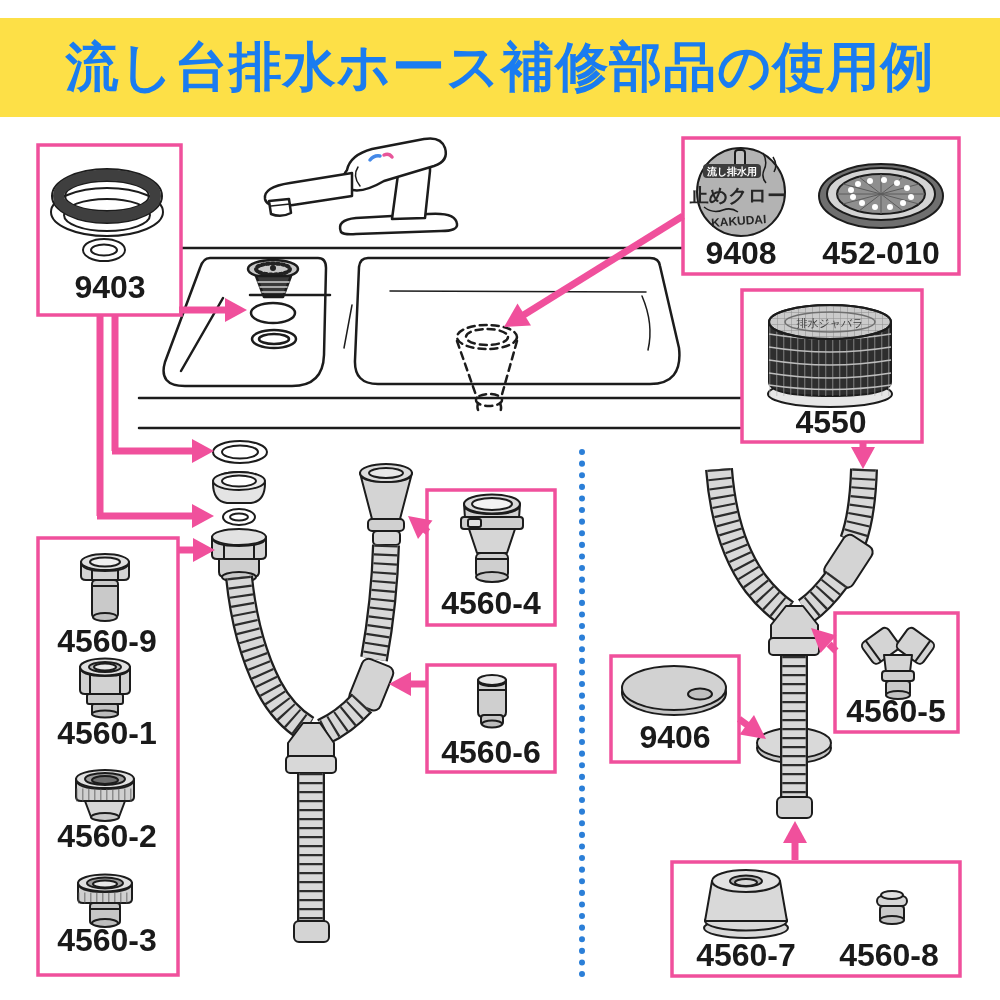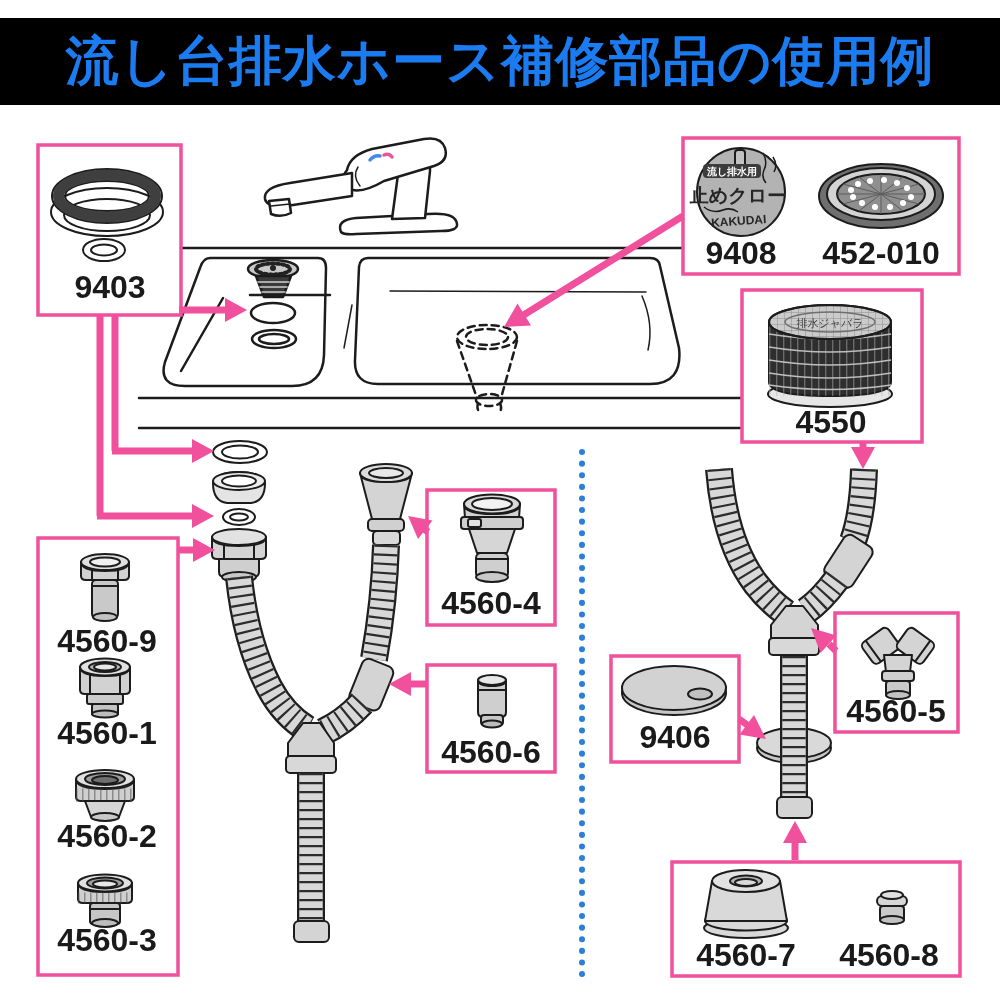--- a/index.html
+++ b/index.html
@@ -1,18 +1,18 @@
 <!DOCTYPE html>
 <html><head>
 <meta charset="utf-8">
 <style>
   html,body { margin:0; padding:0; background:#ffffff; }
   .canvas { position:relative; width:1000px; height:1000px; background:#ffffff; overflow:hidden;
             font-family:"Liberation Sans", sans-serif; }
-  .banner { position:absolute; left:0; top:18px; width:1000px; height:87px; background:#000000;
+  .banner { position:absolute; left:0; top:18px; width:1000px; height:99px; background:#fde047;
             display:flex; align-items:center; justify-content:center; }
   .banner span { font-size:53px; font-weight:bold; color:#1a7cf0; letter-spacing:1px; white-space:nowrap; }
   svg.scene { position:absolute; left:0; top:0; width:1000px; height:1000px; }
 
   .ink  { stroke:#1c1c1c; stroke-width:2.5; fill:none; stroke-linecap:round; stroke-linejoin:round; }
   .box  { fill:#ffffff; stroke:#f0509c; stroke-width:3.5; }
   .pk   { stroke:#f0509c; stroke-width:7; fill:none; }
   .ph   { fill:#f0509c; stroke:none; }
   .lbl  { font-family:"Liberation Sans", sans-serif; font-weight:bold; font-size:32px;
           fill:#1a1a1a; text-anchor:middle; }

